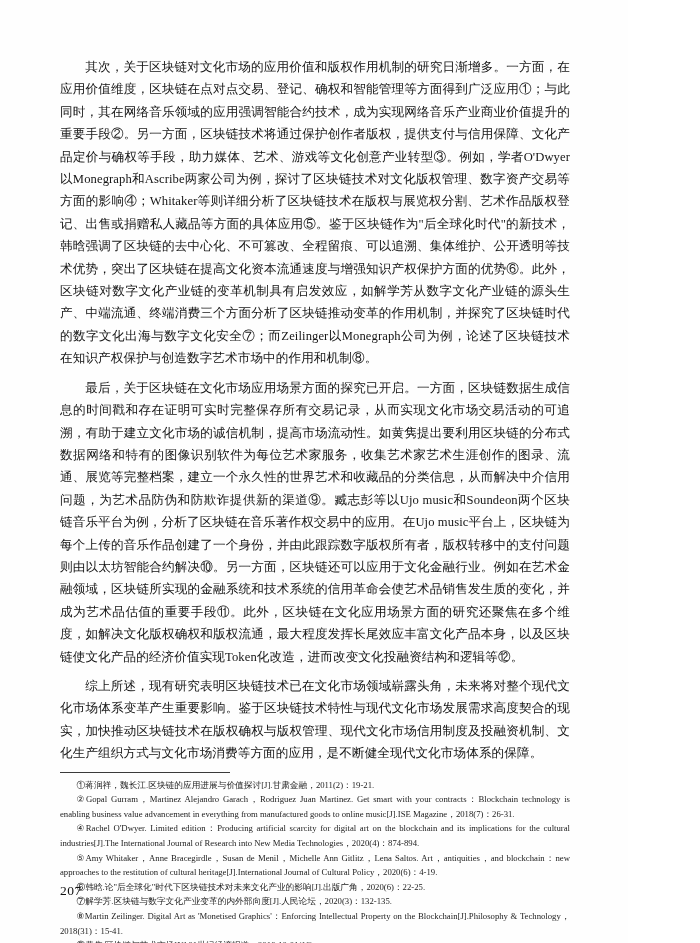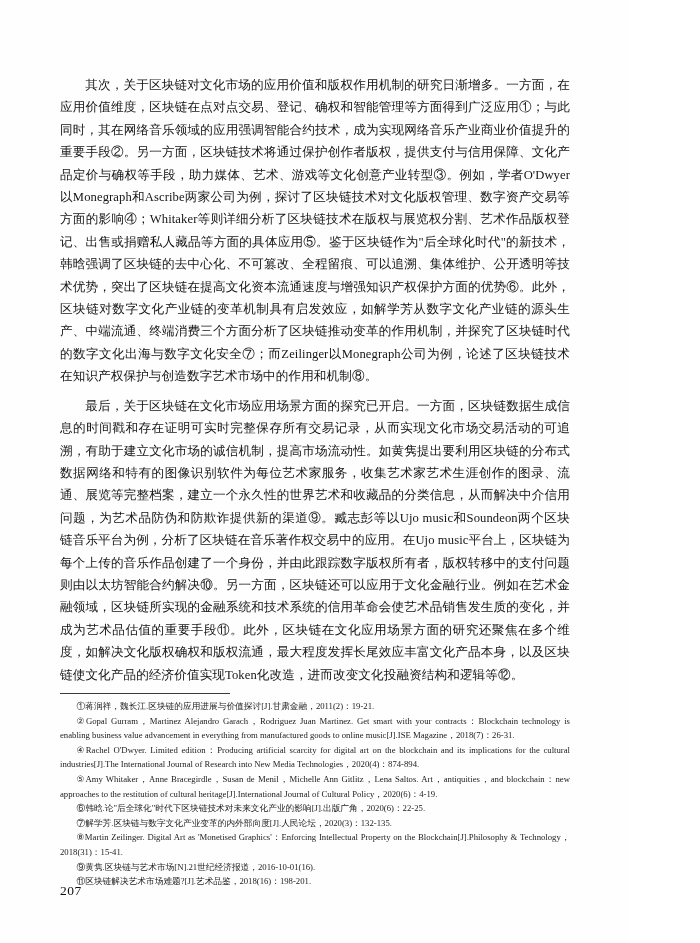--- a/index.html
+++ b/index.html
@@ -15,21 +15,21 @@
     color: #1a1a1a;
     overflow: hidden;
   }
   .page {
     position: absolute;
     left: 0; top: 0;
     width: 628px;
     height: 943px;
     background: #fefefe;
     box-sizing: border-box;
-    padding: 74px 58px 0 60px;
+    padding: 56px 58px 0 60px;
   }
   .body-text {
     font-size: 12.6px;
     line-height: 22.4px;
     text-align: justify;
     text-justify: inter-character;
     letter-spacing: 0.1px;
     color: #141414;
   }
   .body-text p {
@@ -75,20 +75,21 @@
   }
 </style>
 </head>
 <body>
 
 <div class="page">
 
   <div class="body-text">
     <p>其次，关于区块链对文化市场的应用价值和版权作用机制的研究日渐增多。一方面，在应用价值维度，区块链在点对点交易、登记、确权和智能管理等方面得到广泛应用①；与此同时，其在网络音乐领域的应用强调智能合约技术，成为实现网络音乐产业商业价值提升的重要手段②。另一方面，区块链技术将通过保护创作者版权，提供支付与信用保障、文化产品定价与确权等手段，助力媒体、艺术、游戏等文化创意产业转型③。例如，学者O'Dwyer以Monegraph和Ascribe两家公司为例，探讨了区块链技术对文化版权管理、数字资产交易等方面的影响④；Whitaker等则详细分析了区块链技术在版权与展览权分割、艺术作品版权登记、出售或捐赠私人藏品等方面的具体应用⑤。鉴于区块链作为"后全球化时代"的新技术，韩晗强调了区块链的去中心化、不可篡改、全程留痕、可以追溯、集体维护、公开透明等技术优势，突出了区块链在提高文化资本流通速度与增强知识产权保护方面的优势⑥。此外，区块链对数字文化产业链的变革机制具有启发效应，如解学芳从数字文化产业链的源头生产、中端流通、终端消费三个方面分析了区块链推动变革的作用机制，并探究了区块链时代的数字文化出海与数字文化安全⑦；而Zeilinger以Monegraph公司为例，论述了区块链技术在知识产权保护与创造数字艺术市场中的作用和机制⑧。</p>
     <p>最后，关于区块链在文化市场应用场景方面的探究已开启。一方面，区块链数据生成信息的时间戳和存在证明可实时完整保存所有交易记录，从而实现文化市场交易活动的可追溯，有助于建立文化市场的诚信机制，提高市场流动性。如黄隽提出要利用区块链的分布式数据网络和特有的图像识别软件为每位艺术家服务，收集艺术家艺术生涯创作的图录、流通、展览等完整档案，建立一个永久性的世界艺术和收藏品的分类信息，从而解决中介信用问题，为艺术品防伪和防欺诈提供新的渠道⑨。臧志彭等以Ujo music和Soundeon两个区块链音乐平台为例，分析了区块链在音乐著作权交易中的应用。在Ujo music平台上，区块链为每个上传的音乐作品创建了一个身份，并由此跟踪数字版权所有者，版权转移中的支付问题则由以太坊智能合约解决⑩。另一方面，区块链还可以应用于文化金融行业。例如在艺术金融领域，区块链所实现的金融系统和技术系统的信用革命会使艺术品销售发生质的变化，并成为艺术品估值的重要手段⑪。此外，区块链在文化应用场景方面的研究还聚焦在多个维度，如解决文化版权确权和版权流通，最大程度发挥长尾效应丰富文化产品本身，以及区块链使文化产品的经济价值实现Token化改造，进而改变文化投融资结构和逻辑等⑫。</p>
+    <p>综上所述，现有研究表明区块链技术已在文化市场领域崭露头角，未来将对整个现代文化市场体系变革产生重要影响。鉴于区块链技术特性与现代文化市场发展需求高度契合的现实，加快推动区块链技术在版权确权与版权管理、现代文化市场信用制度及投融资机制、文化生产组织方式与文化市场消费等方面的应用，是不断健全现代文化市场体系的保障。</p>
   </div>
 
   <div class="notes-wrap">
     <div class="notes-rule"></div>
     <div class="notes">
       <p class="note"><span class="note-num">①</span><span>蒋润祥，魏长江.区块链的应用进展与价值探讨[J].甘肃金融，2011(2)：19-21.</span></p>
       <p class="note"><span class="note-num">②</span><span>Gopal Gurram，Martinez Alejandro Garach，Rodriguez Juan Martinez. Get smart with your contracts：Blockchain technology is enabling business value advancement in everything from manufactured goods to online music[J].ISE Magazine，2018(7)：26-31.</span></p>
       <p class="note"><span class="note-num">④</span><span>Rachel O'Dwyer. Limited edition：Producing artificial scarcity for digital art on the blockchain and its implications for the cultural industries[J].The International Journal of Research into New Media Technologies，2020(4)：874-894.</span></p>
       <p class="note"><span class="note-num">⑤</span><span>Amy Whitaker，Anne Bracegirdle，Susan de Menil，Michelle Ann Gitlitz，Lena Saltos. Art，antiquities，and blockchain：new approaches to the restitution of cultural heritage[J].International Journal of Cultural Policy，2020(6)：4-19.</span></p>
       <p class="note"><span class="note-num">⑥</span><span>韩晗.论"后全球化"时代下区块链技术对未来文化产业的影响[J].出版广角，2020(6)：22-25.</span></p>

